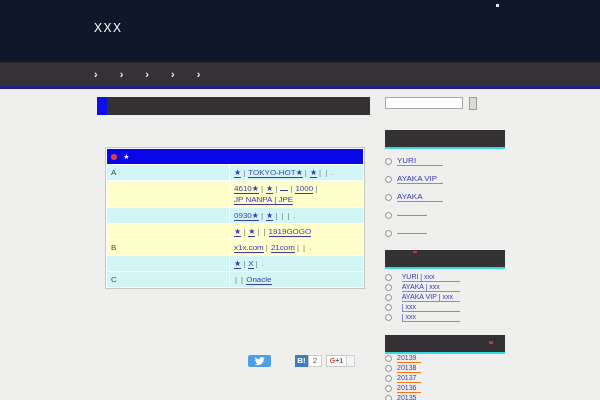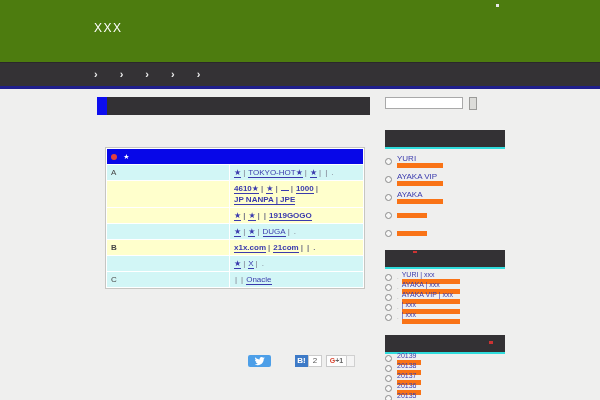--- a/index.html
+++ b/index.html
@@ -1,21 +1,21 @@
 <!DOCTYPE html>
 <html><head>
 <meta charset="utf-8">
 <style>
   html,body{margin:0;padding:0;}
   body{
     width:600px;height:400px;overflow:hidden;position:relative;
     background:#efefee;font-family:"Liberation Sans","DejaVu Sans",sans-serif;
   }
   
-  .site-header{position:absolute;left:0;top:0;width:600px;height:62px;background:#4d7c0f;}
+  .site-header{position:absolute;left:0;top:0;width:600px;height:62px;background:#0f172a;}
   .site-title{position:absolute;left:94px;top:21px;color:#ffffff;font-size:12px;letter-spacing:1.5px;}
   .hdr-speck{position:absolute;left:496px;top:4px;width:3px;height:3px;background:#e8e8e8;}
   
   .nav-bar{position:absolute;left:0;top:62px;width:600px;height:23px;background:#343235;
     border-top:1px solid #2a282b;border-bottom:3px solid #1f1f8c;display:flex;align-items:center;}
   .nav-item{color:#eeeeee;font-size:11px;font-weight:bold;margin-left:22px;cursor:pointer;line-height:1;}
   .nav-item:first-child{margin-left:94px;}
   
   .title-bar{position:absolute;left:97px;top:97px;width:273px;height:18px;background:#333134;}
   .title-accent{position:absolute;left:0;top:0;width:10px;height:18px;background:#0d0dee;}
@@ -25,21 +25,21 @@
   
   .links-table{position:absolute;left:105px;top:147px;width:260px;border-collapse:separate;
     border-spacing:1px;background:#ffffff;border:1px solid #c6c6c2;font-size:8px;}
   .links-table td{padding:2px 4px;vertical-align:top;line-height:11px;}
   .thead-row td{background:var(--tbl-head,#0707e8);height:11px;}
   .head-dot{display:inline-block;width:6px;height:6px;border-radius:50%;background:#e04040;margin-right:4px;vertical-align:middle;}
   .head-star{color:#ffffff;font-size:7px;vertical-align:middle;}
   td.lab{width:118px;color:#444444;}
   td.links{width:128px;}
   tr.cyan td{background:var(--row-cyan,#d2f6f6);}
-  tr.yellow td{background:var(--row-yellow,#ffffcc);font-weight:bold;}
+  tr.yellow td{background:var(--row-yellow,#ffffcc);}
   .ln{color:#3a3aad;text-decoration:none;border-bottom:1px solid #3a3aad;cursor:pointer;
       display:inline-block;line-height:9px;margin-right:1px;}
   .ln:empty{min-width:8px;}
   .sep{color:#777788;margin:0 3px 0 1px;}
   
   .social-row{position:absolute;left:0;top:354px;width:375px;height:14px;}
   .tw-btn{position:absolute;left:248px;top:1px;width:23px;height:12px;background:#4d9fe8;border-radius:2px;
       display:flex;align-items:center;justify-content:center;cursor:pointer;}
   .hb-btn{position:absolute;left:295px;top:1px;width:13px;height:12px;background:#3d7ac7;color:#fff;
       font-size:8px;font-weight:bold;text-align:center;line-height:12px;cursor:pointer;}
@@ -56,21 +56,21 @@
   .sb-h1{top:130px;} .sb-h2{top:250px;} .sb-h3{top:335px;}
   .red-speck-a{position:absolute;left:28px;top:1px;width:4px;height:2px;background:#cc3333;}
   .red-speck-b{position:absolute;right:12px;top:6px;width:4px;height:3px;background:#cc3333;}
   .sb-list{position:absolute;left:385px;list-style:none;margin:0;padding:0;}
   .sb-l1{top:152px;} .sb-l2{top:272px;} .sb-l3{top:353px;}
   .sb-item{display:flex;align-items:center;}
   .sb-l1 .sb-item{height:18px;} .sb-l2 .sb-item{height:10px;} .sb-l3 .sb-item{height:10px;}
   .bullet{display:inline-block;width:5px;height:5px;border:1px solid #8a8a8a;border-radius:50%;
       background:#f7f7f6;margin-right:5px;flex:0 0 auto;}
   .mk-dot{color:#999;font-size:6px;margin-right:3px;}
-  .sb-link{color:#3a3aad;font-size:8px;text-decoration:none;border-bottom:5px solid #f97316;
+  .sb-link{color:#3a3aad;font-size:8px;text-decoration:none;border-bottom:1px solid #f97316;
       line-height:8px;cursor:pointer;}
   .sb-l1 .sb-link{min-width:46px;}
   .sb-l1 .sb-link:empty{min-width:30px;}
   .sb-l2 .sb-link{min-width:58px;font-size:7px;}
   .sb-l3 .sb-link{min-width:24px;font-size:7px;}
   .sb-link{display:inline-block;}
 </style>
 </head>
 <body style="--tbl-head: #0707e8; --row-cyan: #d2f6f6; --row-yellow: #ffffcc; --accent-cyan: #30dcdc;">
 
@@ -104,27 +104,27 @@
       </td>
     </tr>
   <tr class="cyan">
         <td class="lab">A</td>
         <td class="links"><a class="ln">★</a><span class="sep">|</span><a class="ln">TOKYO-HOT★</a><span class="sep">|</span><a class="ln">★</a><span class="sep">|</span><span class="sep">|</span><span class="sep">.</span></td>
       </tr>
       <tr class="yellow">
         <td class="lab"></td>
         <td class="links"><a class="ln">4610★</a><span class="sep">|</span><a class="ln">★</a><span class="sep">|</span><a class="ln"></a><span class="sep">|</span><a class="ln">1000</a><span class="sep">|</span><a class="ln">JP NANPA | JPE</a></td>
       </tr>
+      <tr class="cyan">
+        <td class="lab"></td>
+        <td class="links"><a class="ln">0930★</a><span class="sep">|</span><a class="ln">★</a><span class="sep">|</span><span class="sep">|</span><span class="sep">|</span><span class="sep">.</span></td>
+      </tr>
       <tr class="yellow">
         <td class="lab"></td>
         <td class="links"><a class="ln">★</a><span class="sep">|</span><a class="ln">★</a><span class="sep">|</span><span class="sep">|</span><a class="ln">1919GOGO</a></td>
-      </tr>
-      <tr class="cyan">
-        <td class="lab"></td>
-        <td class="links"><a class="ln">★</a><span class="sep">|</span><a class="ln">★</a><span class="sep">|</span><a class="ln">DUGA</a><span class="sep">|</span><span class="sep">.</span></td>
       </tr>
       <tr class="yellow">
         <td class="lab">B</td>
         <td class="links"><a class="ln">x1x.com</a><span class="sep">|</span><a class="ln">21com</a><span class="sep">|</span><span class="sep">|</span><span class="sep">.</span></td>
       </tr>
       <tr class="cyan">
         <td class="lab"></td>
         <td class="links"><a class="ln">★</a><span class="sep">|</span><a class="ln">X</a><span class="sep">|</span><span class="sep">.</span></td>
       </tr>
       <tr class="cyan">

